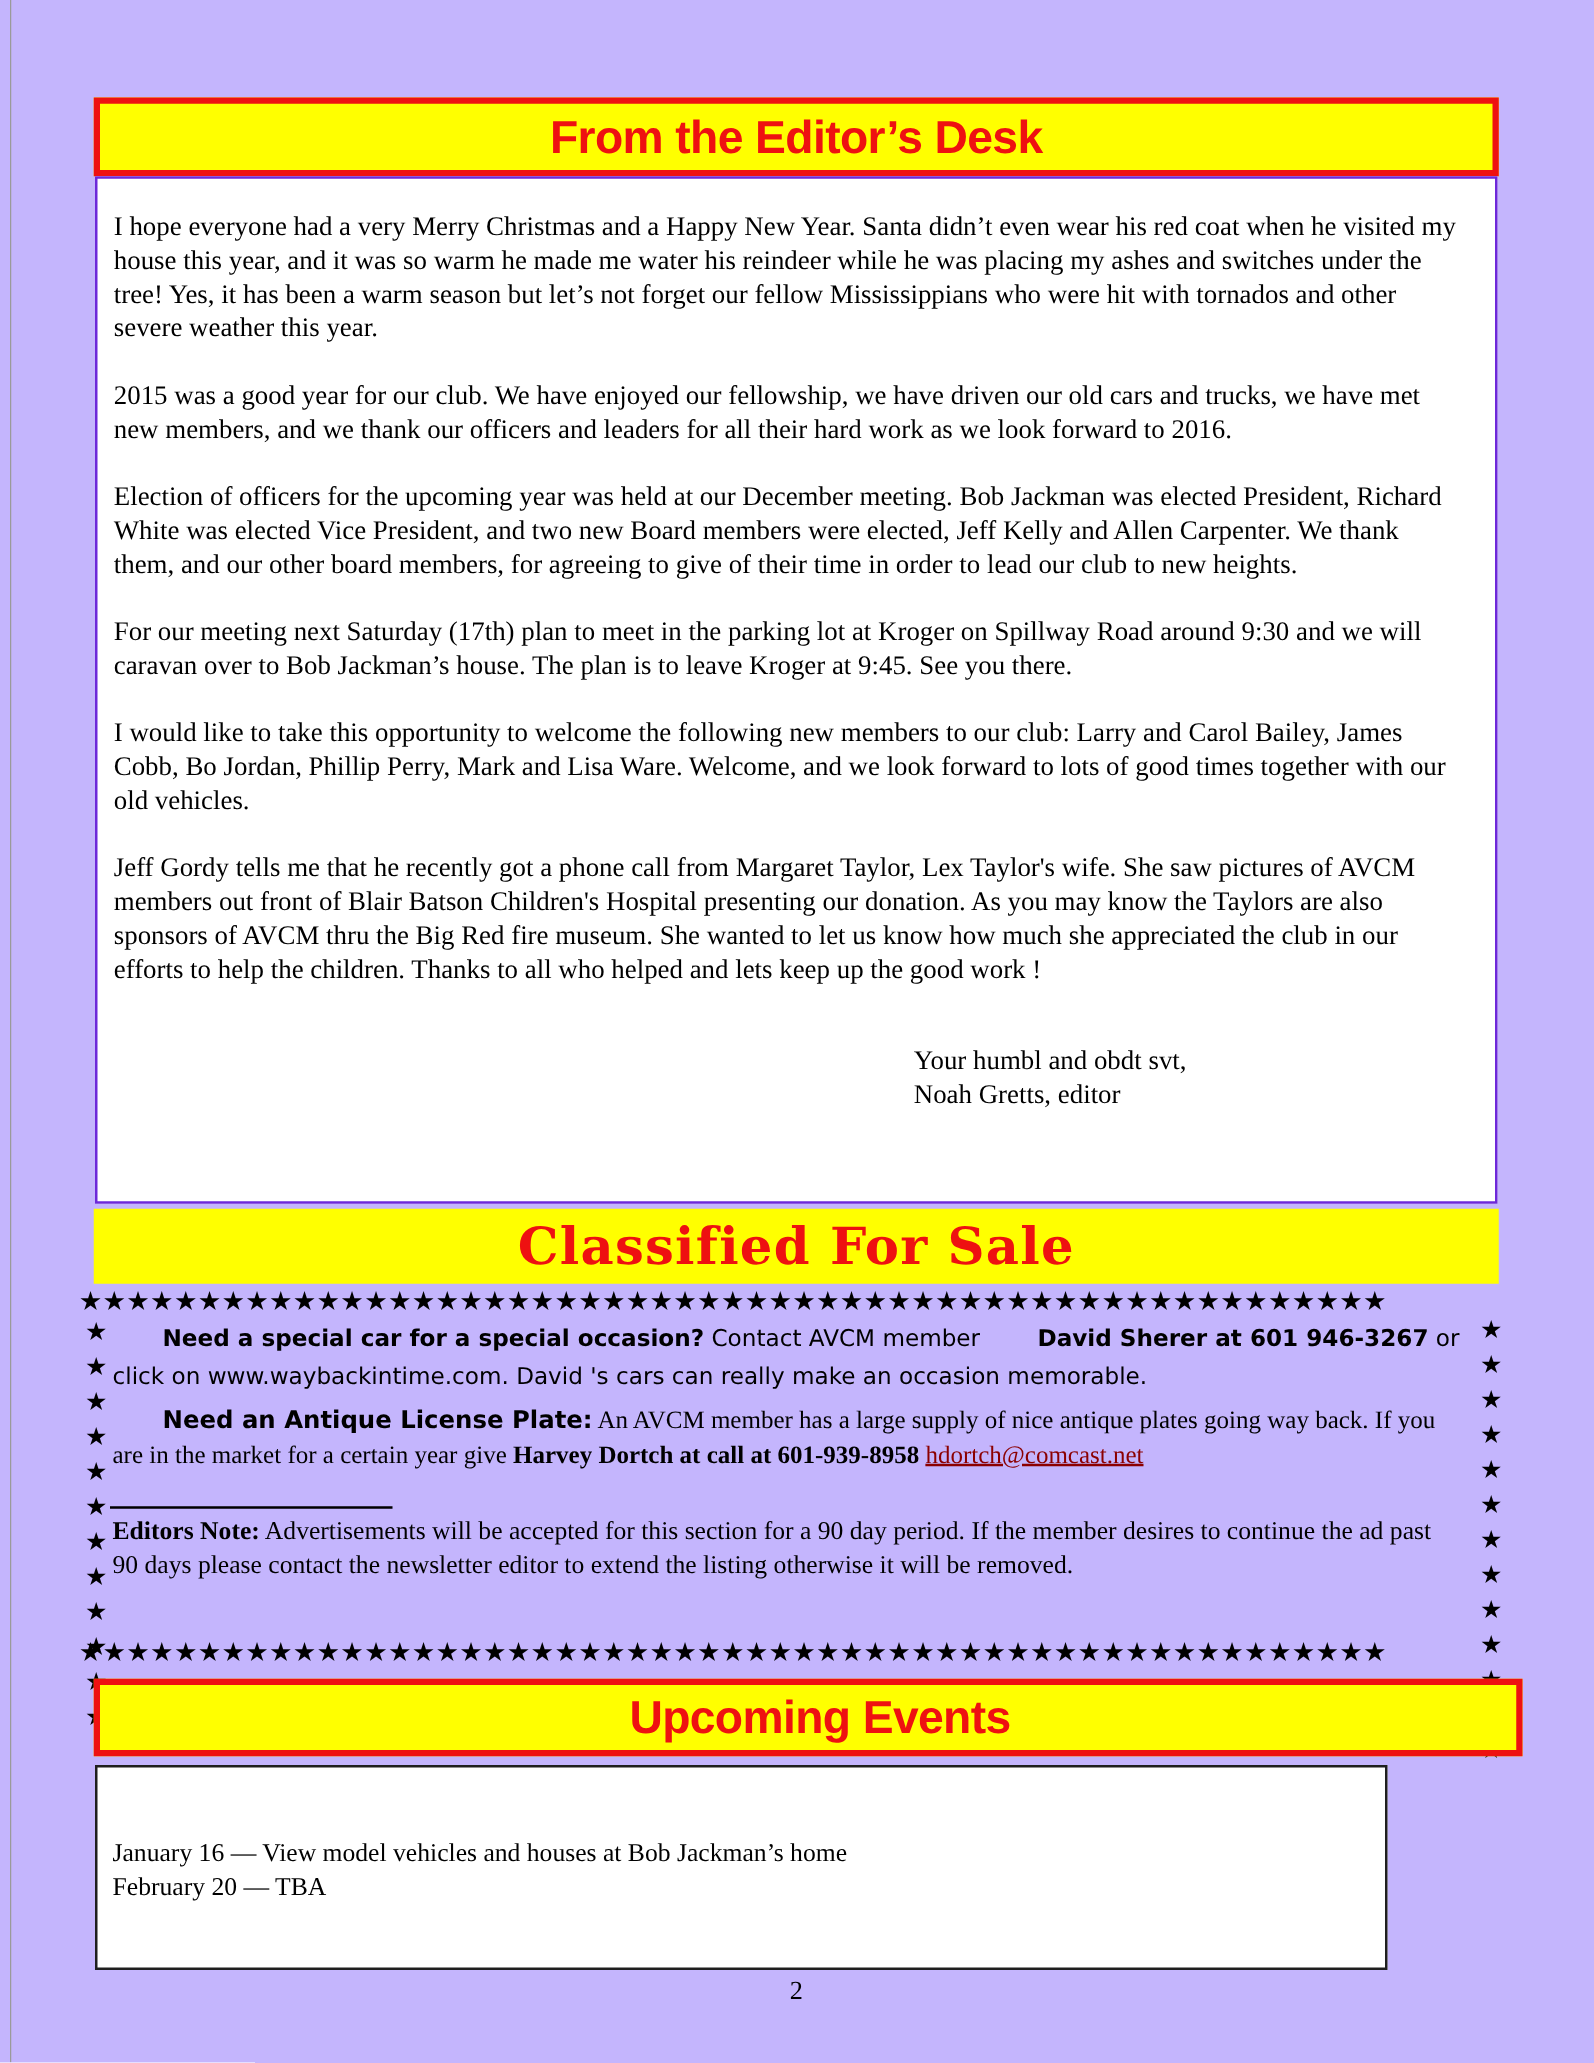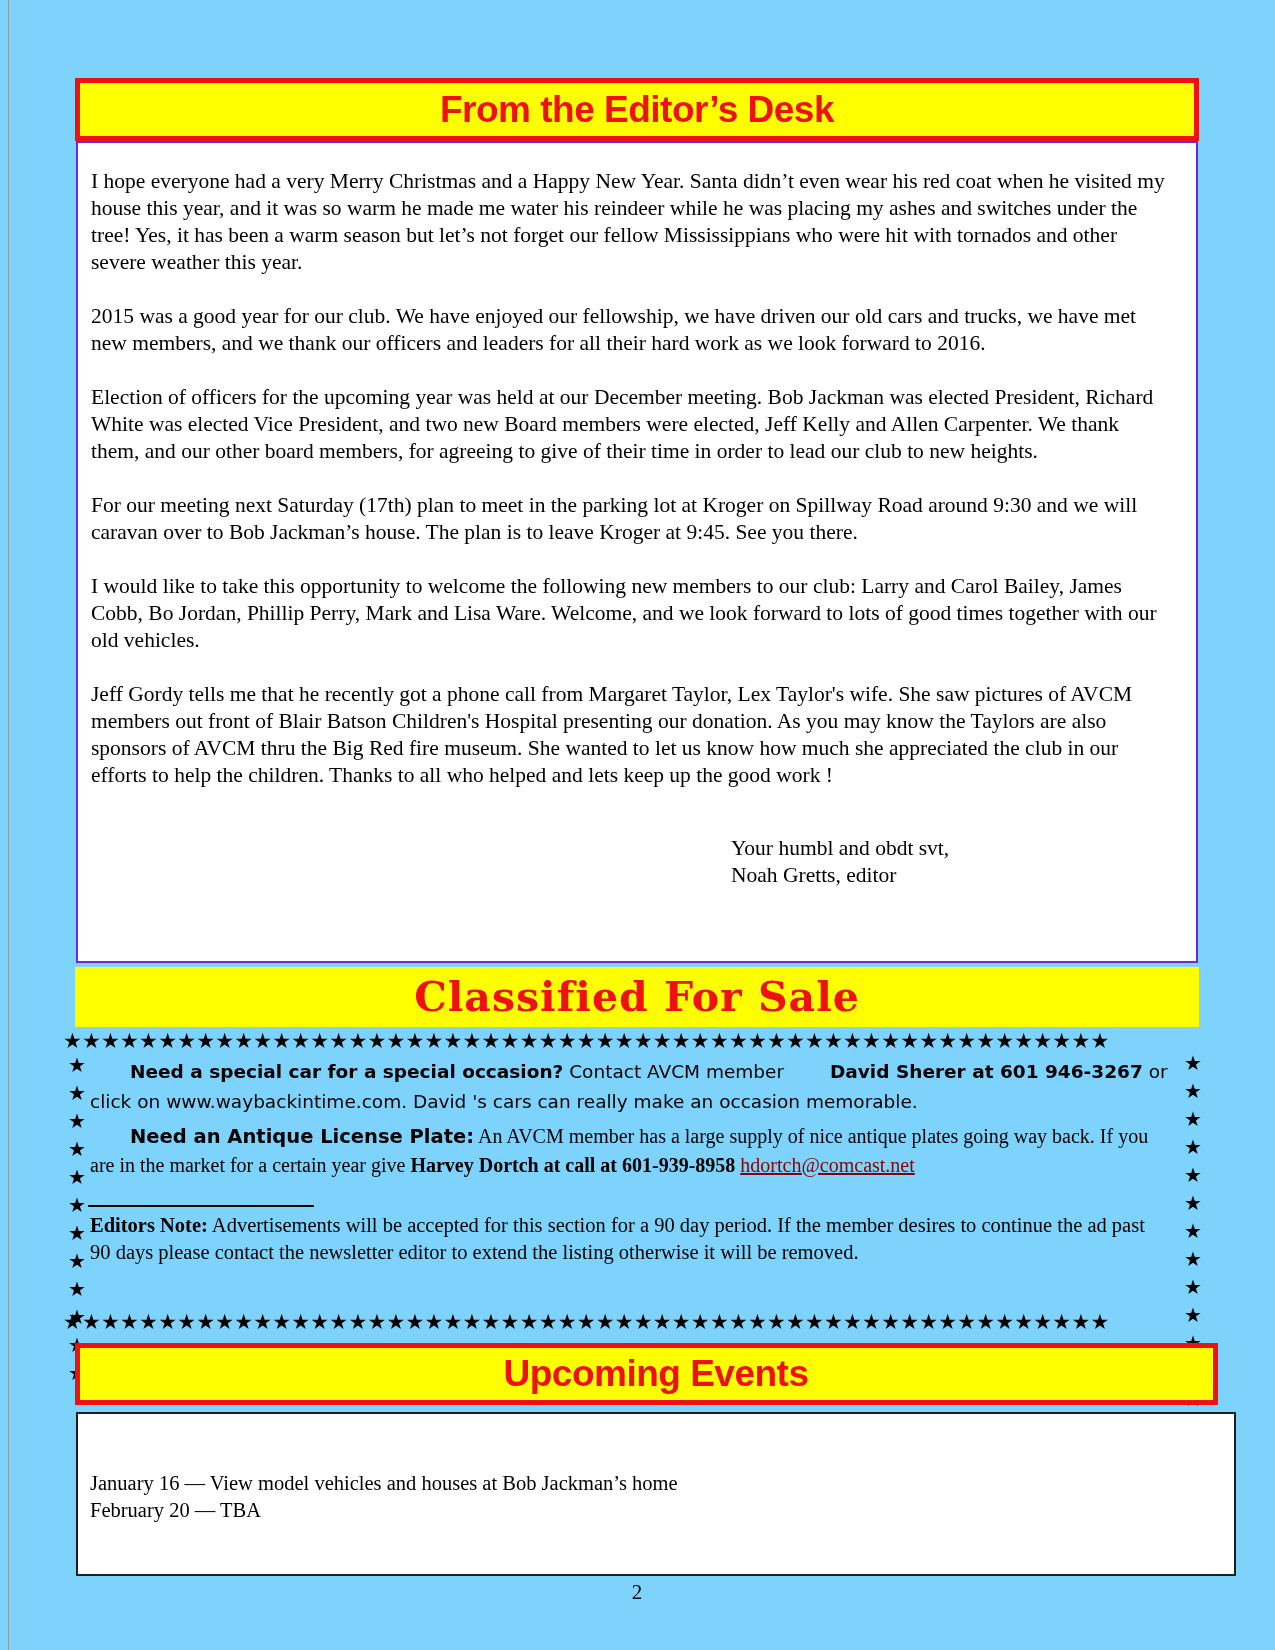--- a/index.html
+++ b/index.html
@@ -1,19 +1,19 @@
 <!DOCTYPE html>
 <html><head>
 <meta charset="utf-8">
 <style>
   html,body{margin:0;padding:0;background:#ffffff;}
   .page{
     position:relative;
     width:1275px;height:1650px;
-    background:#7dd3fc;
+    background:#c4b5fd;
     font-family:"Liberation Serif", serif;
     color:#000;
     overflow:hidden;
   }
   .page-edge{
     position:absolute;left:8px;top:0;width:1px;height:1650px;background:#9a9a9a;
   }
   
   .banner{
     position:absolute;left:75px;width:1114px;
@@ -100,21 +100,21 @@
   #note-divider{
     position:absolute;left:88px;top:1205px;width:226px;height:0;
     border-top:2px solid #000;
   }
   #editors-note{
     top:1212px;
     font-size:20.5px;line-height:27px;
   }
   
   #events-box{
-    position:absolute;left:76px;top:1412px;width:1160px;height:164px;
+    position:absolute;left:76px;top:1412px;width:1034px;height:164px;
     border:2px solid #1f1f1f;background:#fff;box-sizing:border-box;
     padding:56px 14px 0 12px;
   }
   #events-box .event-line{
     font-size:20.5px;line-height:27px;margin:0;
   }
   
   #page-number{
     position:absolute;left:75px;top:1580px;width:1124px;
     text-align:center;font-size:21px;

